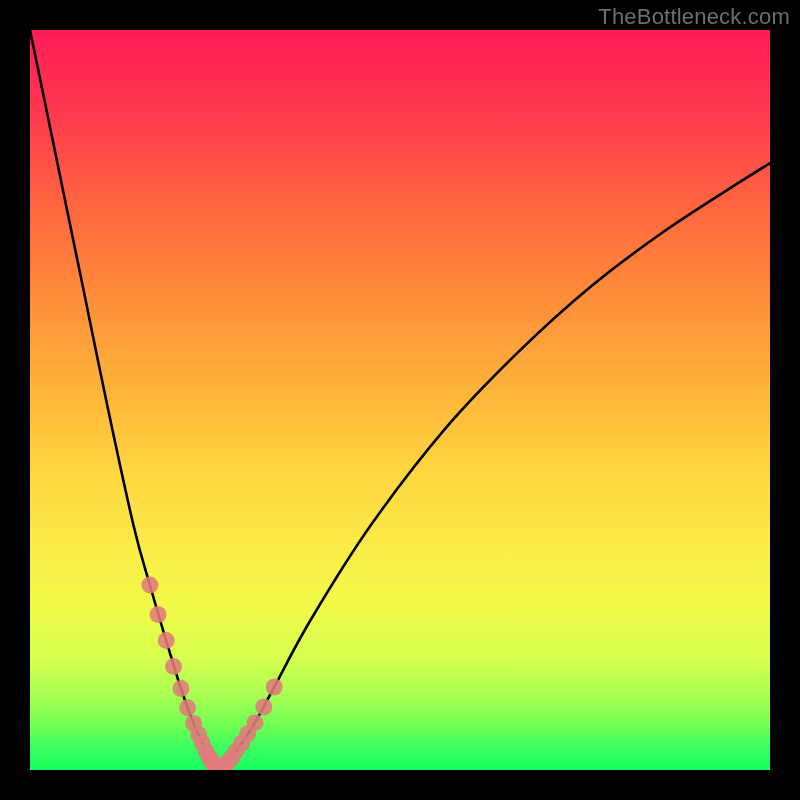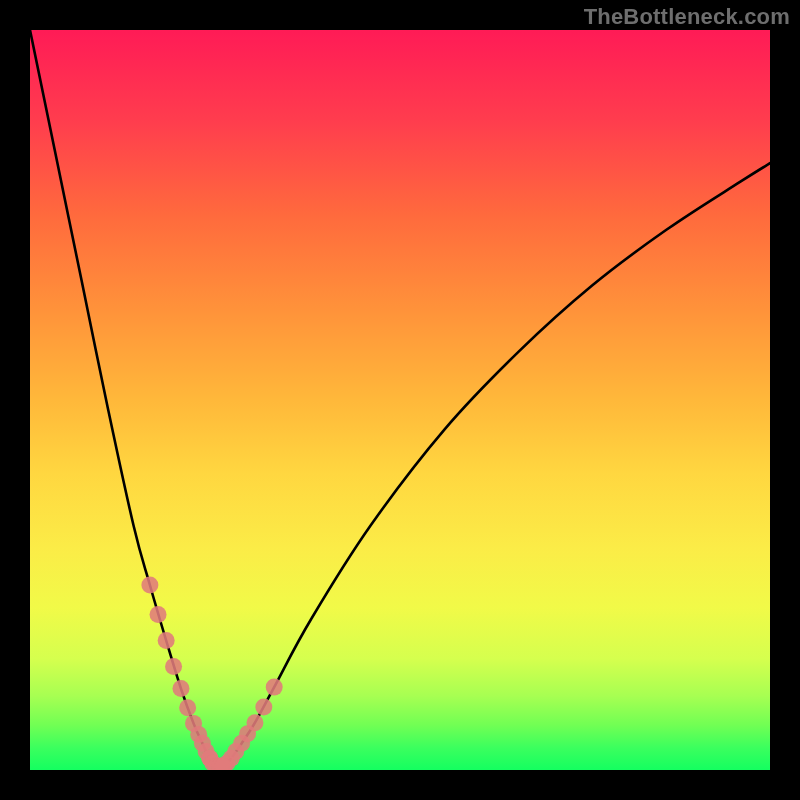--- a/index.html
+++ b/index.html
@@ -42,21 +42,21 @@
       #14ff60 100%
     );
   }
   .attribution {
     position: absolute;
     top: 4px;
     right: 10px;
     color: #6e6e6e;
     font-size: 22px;
     letter-spacing: 0.2px;
-    font-weight: 700;
+    font-weight: 400;
   }
   svg.curve {
     position: absolute;
     inset: 0;
     width: 740px;
     height: 740px;
     display: block;
   }
 </style>
 </head>

